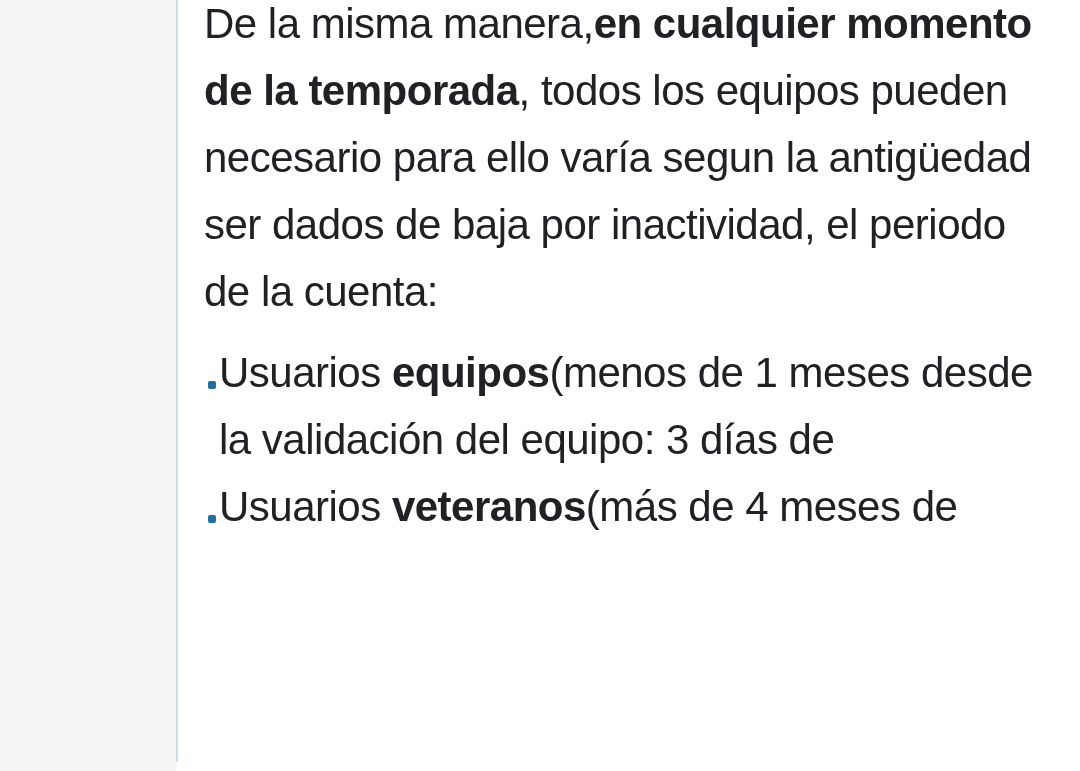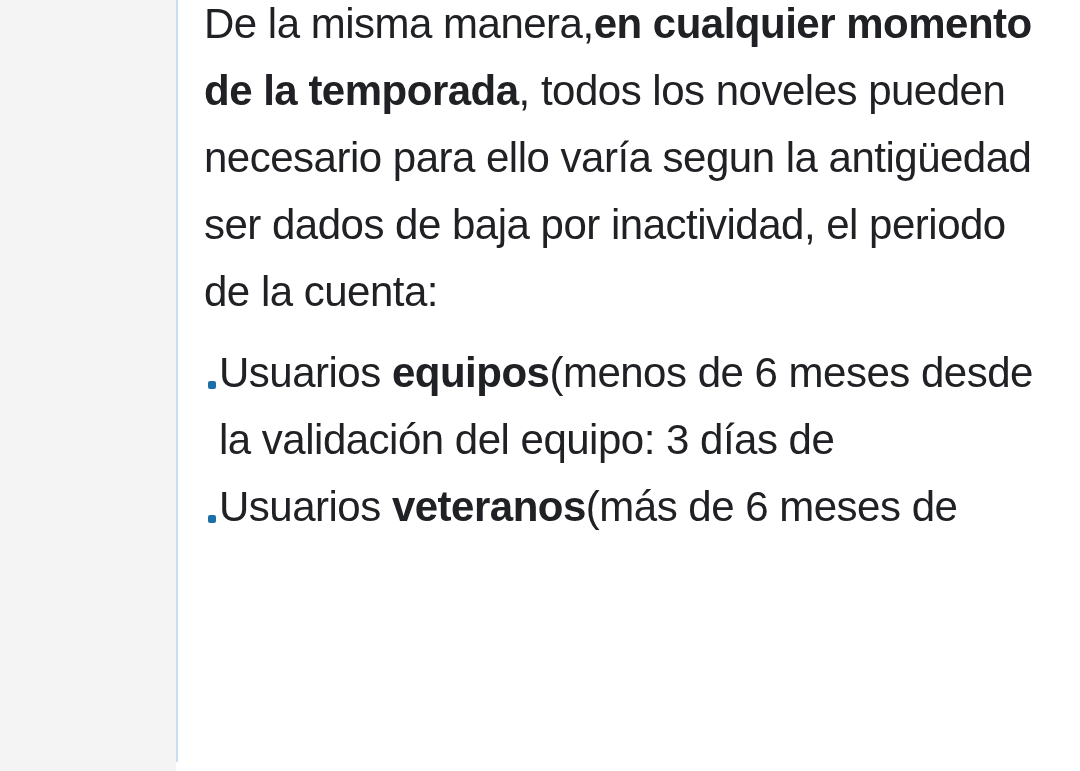--- a/index.html
+++ b/index.html
@@ -60,27 +60,27 @@
 </style>
 </head>
 <body>
 
 <div class="sidebar"></div>
 <div class="divider"></div>
 
 <div class="content">
   <div class="para">
       <div class="line"><span>De la misma manera,</span><span class="b">en cualquier momento</span></div>
-      <div class="line"><span class="b">de la temporada</span><span>, todos los noveles pueden</span></div>
+      <div class="line"><span class="b">de la temporada</span><span>, todos los equipos pueden</span></div>
       <div class="line"><span>necesario para ello varía segun la antigüedad</span></div>
       <div class="line"><span>ser dados de baja por inactividad, el periodo</span></div>
       <div class="line"><span>de la cuenta:</span></div>
     </div>
   <div class="list">
       <div>
-        <div class="line li-first"><span class="dot"></span><span>Usuarios </span><span class="b">equipos</span><span>(menos de 6 meses desde</span></div>
+        <div class="line li-first"><span class="dot"></span><span>Usuarios </span><span class="b">equipos</span><span>(menos de 1 meses desde</span></div>
         <div class="line li-cont"><span>la validación del equipo: 3 días de</span></div>
       </div>
       <div>
-        <div class="line li-first"><span class="dot"></span><span>Usuarios </span><span class="b">veteranos</span><span>(más de 6 meses de</span></div>
+        <div class="line li-first"><span class="dot"></span><span>Usuarios </span><span class="b">veteranos</span><span>(más de 4 meses de</span></div>
       </div>
     </div>
 </div>
 
 </body></html>

